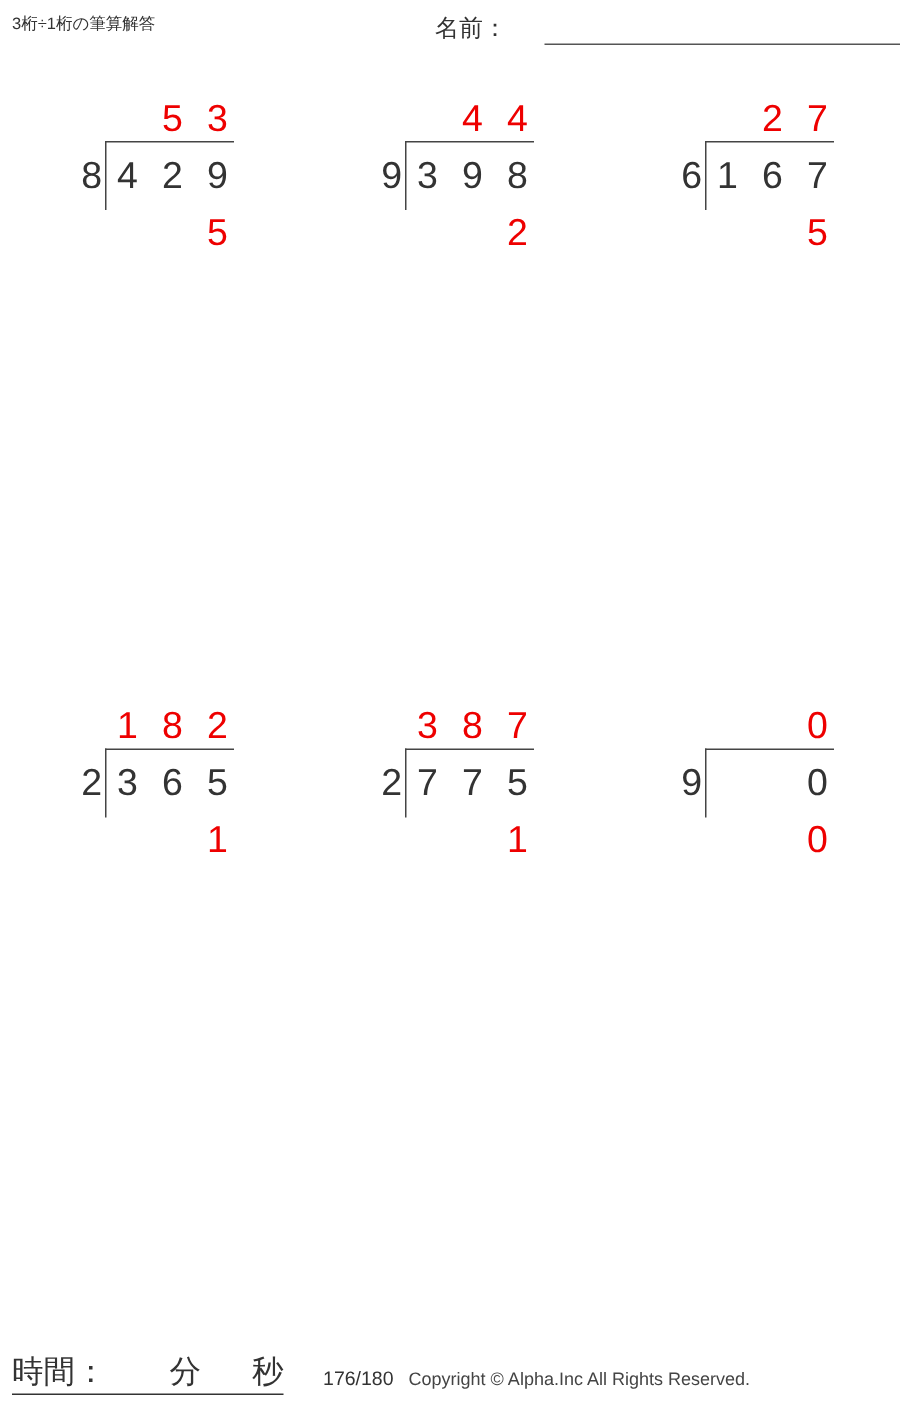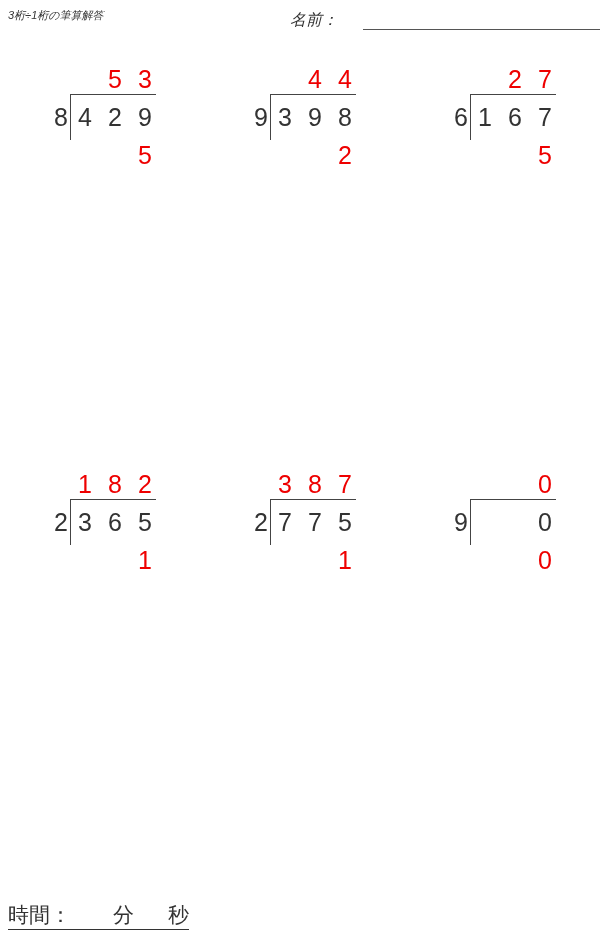--- a/index.html
+++ b/index.html
@@ -16,21 +16,20 @@
     overflow: hidden;
   }
 
   
   .header {
     position: absolute;
     top: 0;
     left: 0;
     width: 492px;
     height: 40px;
-    font-style: italic;
   }
   .worksheet-title {
     position: absolute;
     left: 8px;
     top: 8px;
     font-size: 11px;
     color: #333333;
     letter-spacing: 0px;
     white-space: nowrap;
   }
@@ -323,13 +322,17 @@
 </div>
 
 <div class="footer">
   <div class="time-block">
     <span class="time-label">時間：</span>
     <span class="time-gap-a"></span>
     <span class="time-min">分</span>
     <span class="time-gap-b"></span>
     <span class="time-sec">秒</span>
   </div>
+  <div class="copyright-block">
+    <span class="page-number">176/180</span>
+    <span class="copyright-text">Copyright © Alpha.Inc All Rights Reserved.</span>
+  </div>
 </div>
 
 </body></html>

